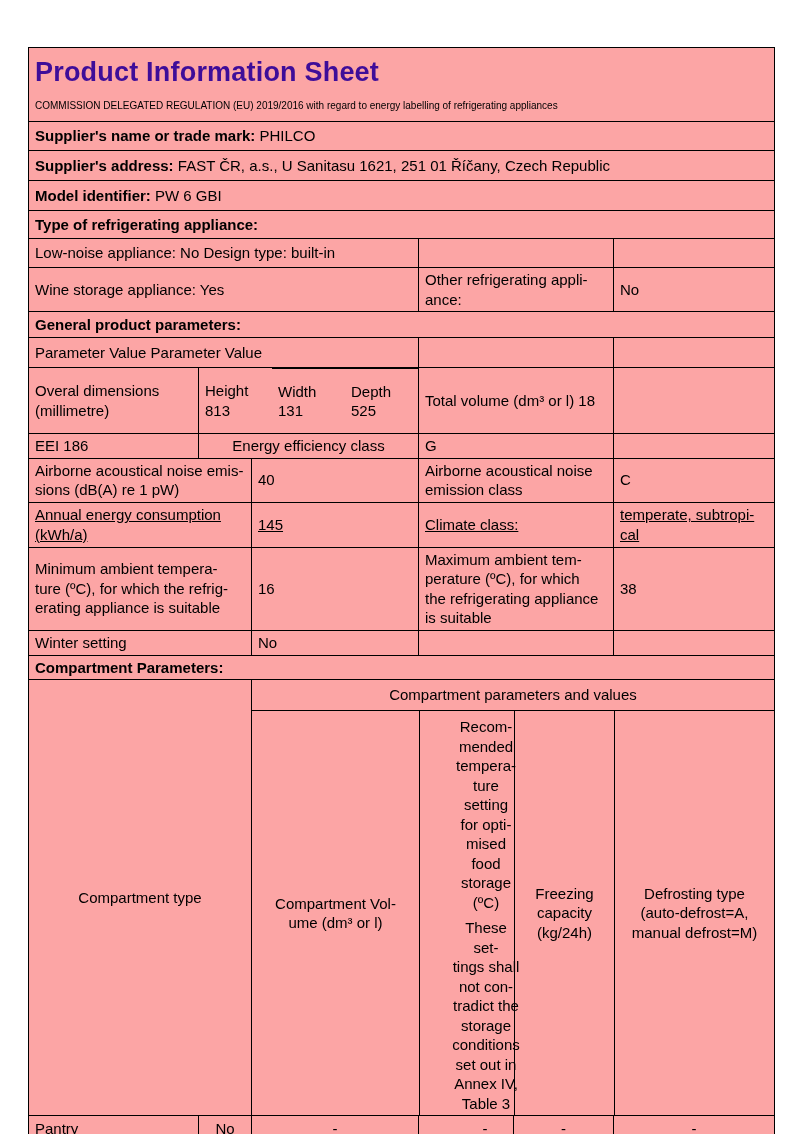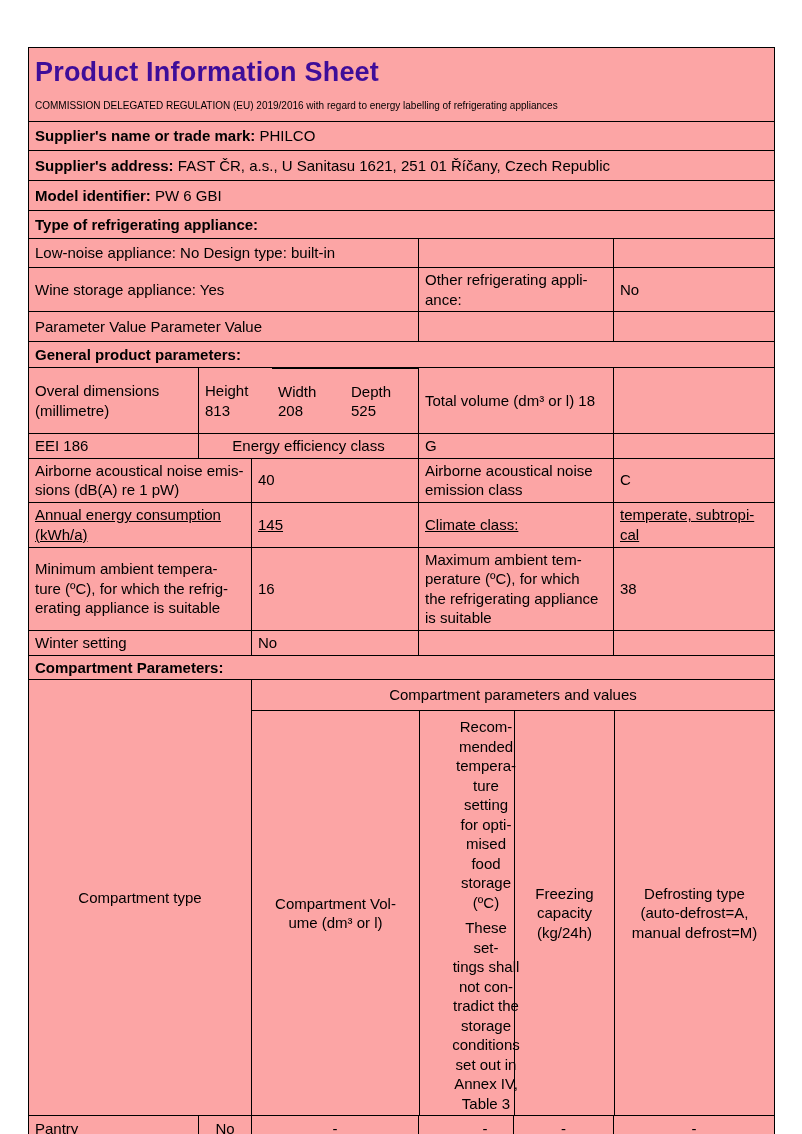--- a/index.html
+++ b/index.html
@@ -85,42 +85,42 @@
       </div>
       <div class="cell w45">
         <span class="pre">Other refrigerating appli-
 ance:</span>
       </div>
       <div class="cell w6">
         <span>No</span>
       </div>
     </div>
 
+    <div class="row mh26">
+      <div class="cell full">
+        <span class="b">General product parameters:</span>
+      </div>
+    </div>
+
     <div class="row mh30">
       <div class="cell w123">
         <span>Parameter Value Parameter Value</span>
       </div>
       <div class="cell w45"></div>
       <div class="cell w6"></div>
-    </div>
-
-    <div class="row mh26">
-      <div class="cell full">
-        <span class="b">General product parameters:</span>
-      </div>
     </div>
 
     <div class="row mh66">
       <div class="cell w1">
         <span class="pre">Overal dimensions
 (millimetre)</span>
       </div>
       <div class="subcol">
         <div class="subrow">Height 813</div>
-        <div class="subrow">Width 208</div>
+        <div class="subrow">Width 131</div>
         <div class="subrow">Depth 525</div>
       </div>
       <div class="cell w45">
         <span>Total volume (dm³ or l) 18</span>
       </div>
       <div class="cell w6"></div>
     </div>
 
     <div class="row mh23">
       <div class="cell w1">

